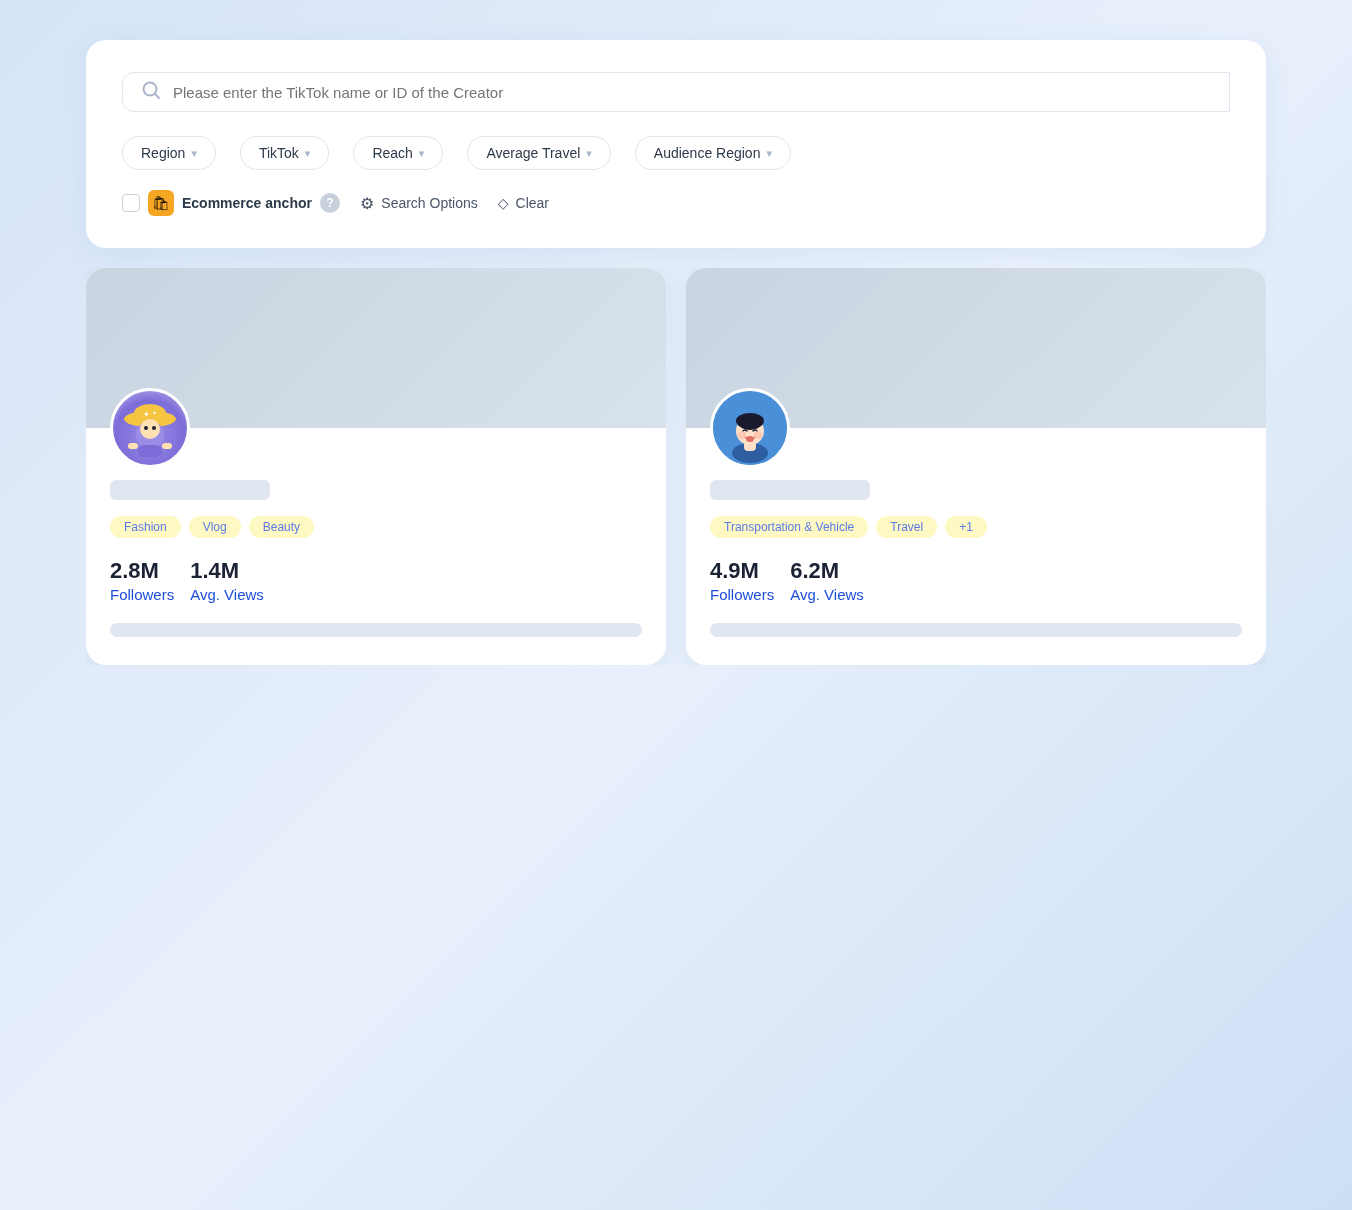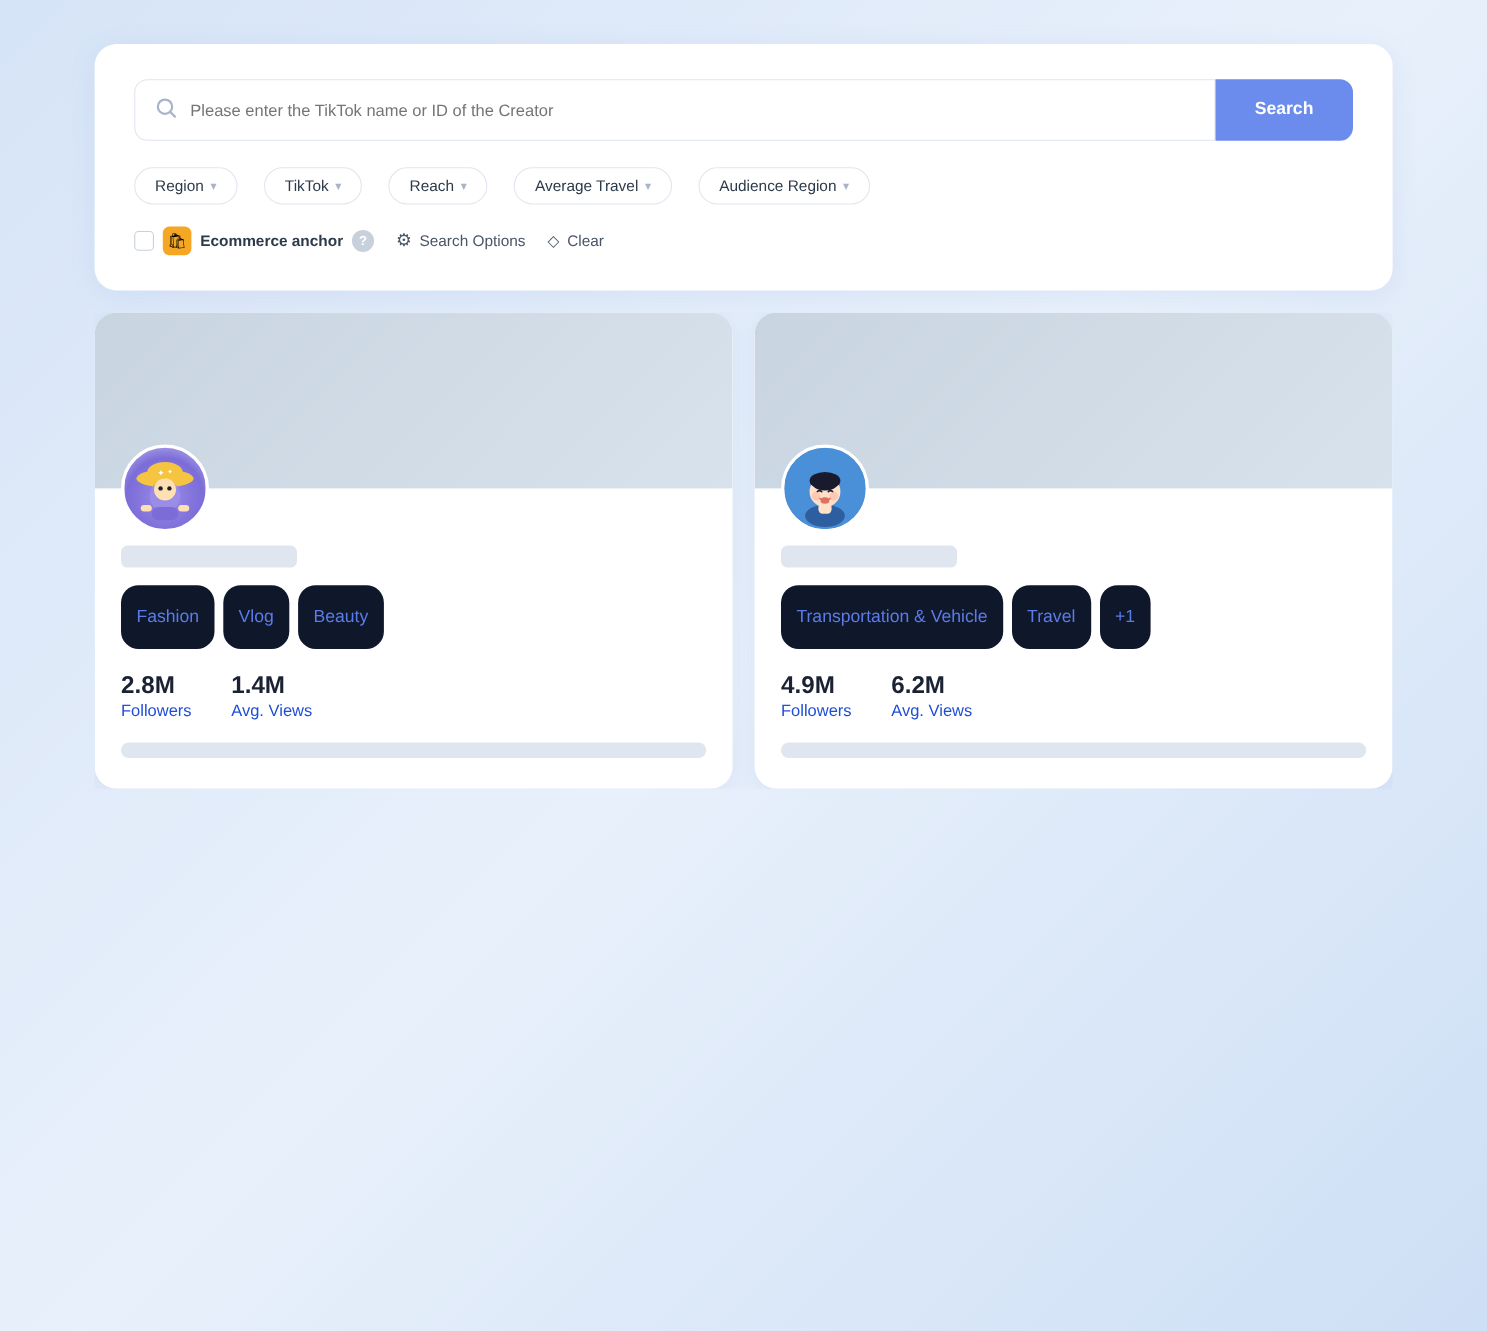--- a/index.html
+++ b/index.html
@@ -31,21 +31,21 @@
       gap: 0;
       margin-bottom: 24px;
     }
     .search-input-wrapper {
       flex: 1;
       display: flex;
       align-items: center;
       border: 1.5px solid #e0e6ef;
       border-radius: 12px 0 0 12px;
       padding: 0 18px;
-      height: 56px;
+      height: 40px;
       background: #fff;
     }
     .search-icon-svg {
       color: #aab4c8;
       margin-right: 12px;
       flex-shrink: 0;
     }
     .search-input {
       border: none;
       outline: none;
@@ -208,30 +208,30 @@
       border-radius: 6px;
       margin-bottom: 16px;
     }
     .tags-row {
       display: flex;
       gap: 8px;
       margin-bottom: 20px;
       flex-wrap: wrap;
     }
     .tag {
-      background: #0f172a;
+      background: #fef9c3;
       color: #5b7be8;
       border-radius: 16px;
-      padding: 20px 14px;
-      font-size: 16px;
+      padding: 4px 14px;
+      font-size: 12px;
       font-weight: 500;
     }
     .stats-row {
       display: flex;
-      gap: 36px;
+      gap: 16px;
       margin-bottom: 20px;
     }
     .stat-item {}
     .stat-value {
       font-size: 22px;
       font-weight: 700;
       color: #1a2233;
     }
     .stat-label {
       font-size: 15px;
@@ -265,21 +265,20 @@
     <div class="search-bar">
       <div class="search-input-wrapper">
         <span class="search-icon-svg">
           <svg width="20" height="20" viewBox="0 0 20 20" fill="none">
             <circle cx="9" cy="9" r="6.5" stroke="#aab4c8" stroke-width="2"></circle>
             <line x1="13.8" y1="13.8" x2="18" y2="18" stroke="#aab4c8" stroke-width="2" stroke-linecap="round"></line>
           </svg>
         </span>
         <input class="search-input" type="text" placeholder="Please enter the TikTok name or ID of the Creator" style="">
       </div>
-      <button class="search-button">Search</button>
     </div>
 
     <div class="filter-row">
       <button class="filter-btn">
         <span>Region</span>
         <span class="chevron">▾</span>
       </button>
       <button class="filter-btn">
         <span>TikTok</span>
         <span class="chevron">▾</span>

